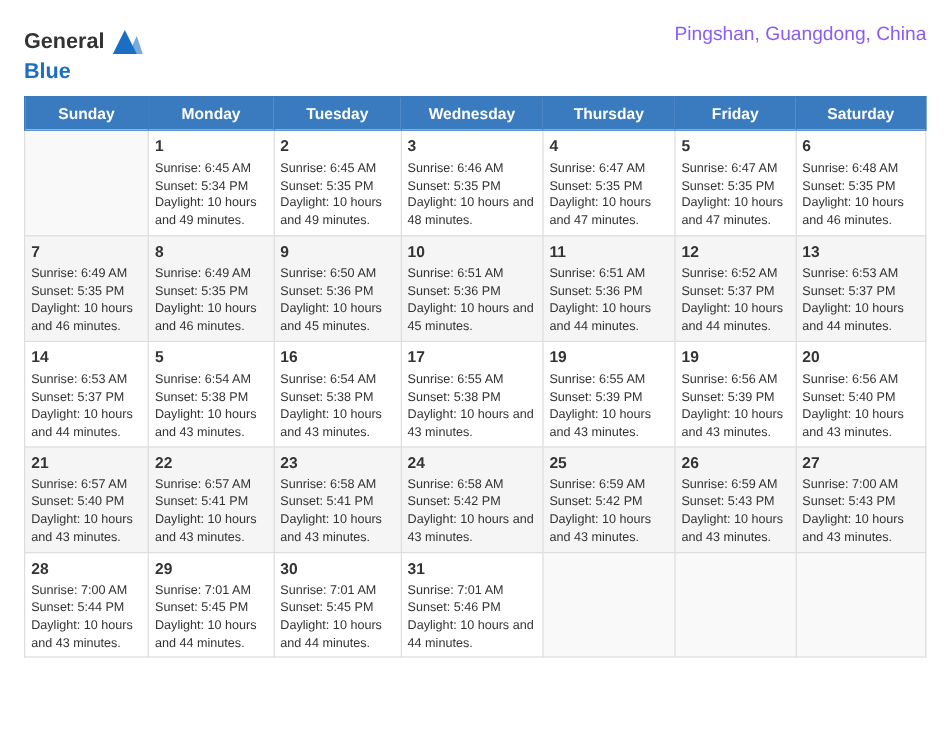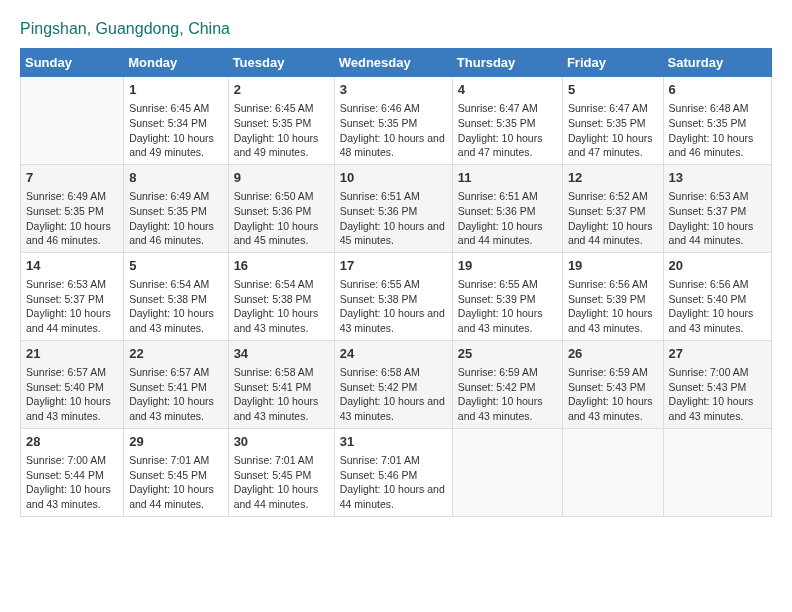--- a/index.html
+++ b/index.html
@@ -35,32 +35,32 @@
     .title-block {
       text-align: right;
     }
     .month-title {
       font-size: 36px;
       font-weight: bold;
       color: #222;
     }
     .location-title {
       font-size: 16px;
-      color: #0f766e;
+      color: #8b5cf6;
     }
     table {
       width: 100%;
       border-collapse: collapse;
       font-size: 11px;
     }
     thead tr th {
       background-color: #3a7abf;
       color: #fff;
       padding: 6px 4px;
-      text-align: left;
+      text-align: center;
       font-size: 13px;
       font-weight: bold;
       border: 1px solid #3a7abf;
     }
     tbody tr {
       border-bottom: 1px solid #ccc;
     }
     tbody td {
       vertical-align: top;
       padding: 4px 5px;
@@ -86,20 +86,33 @@
       background: #fff;
     }
     tbody tr:nth-child(even) {
       background: #f5f5f5;
     }
   </style>
 </head>
 <body>
 
 <div class="header">
+  <div class="logo">
+    <div>
+      <div class="logo-text">
+        <span class="logo-general">General</span><svg class="logo-icon" viewBox="0 0 30 30" style="display:inline-block;vertical-align:middle;margin-left:2px;">
+            <polygon points="5,25 15,5 25,25" fill="#1a6fc4"></polygon>
+            <polygon points="18,25 25,10 30,25" fill="#1a6fc4" opacity="0.6"></polygon>
+          </svg>
+      </div>
+      <div class="logo-text">
+        <span class="logo-blue">Blue</span>
+      </div>
+    </div>
+  </div>
   <div class="title-block">
     <div class="location-title">Pingshan, Guangdong, China</div>
   </div>
 </div>
 
 <table>
   <thead>
     <tr>
     <th>Sunday</th>
         <th>Monday</th>
@@ -289,21 +302,21 @@
         </td>
         <td>
           <span class="day-num">22</span>
 <div class="day-info">
   <span>Sunrise: 6:57 AM</span><br>
   <span>Sunset: 5:41 PM</span><br>
   <span>Daylight: 10 hours and 43 minutes.</span>
 </div>
         </td>
         <td>
-          <span class="day-num">34</span>
+          <span class="day-num">23</span>
 <div class="day-info">
   <span>Sunrise: 6:58 AM</span><br>
   <span>Sunset: 5:41 PM</span><br>
   <span>Daylight: 10 hours and 43 minutes.</span>
 </div>
         </td>
         <td>
           <span class="day-num">24</span>
 <div class="day-info">
   <span>Sunrise: 6:58 AM</span><br>

